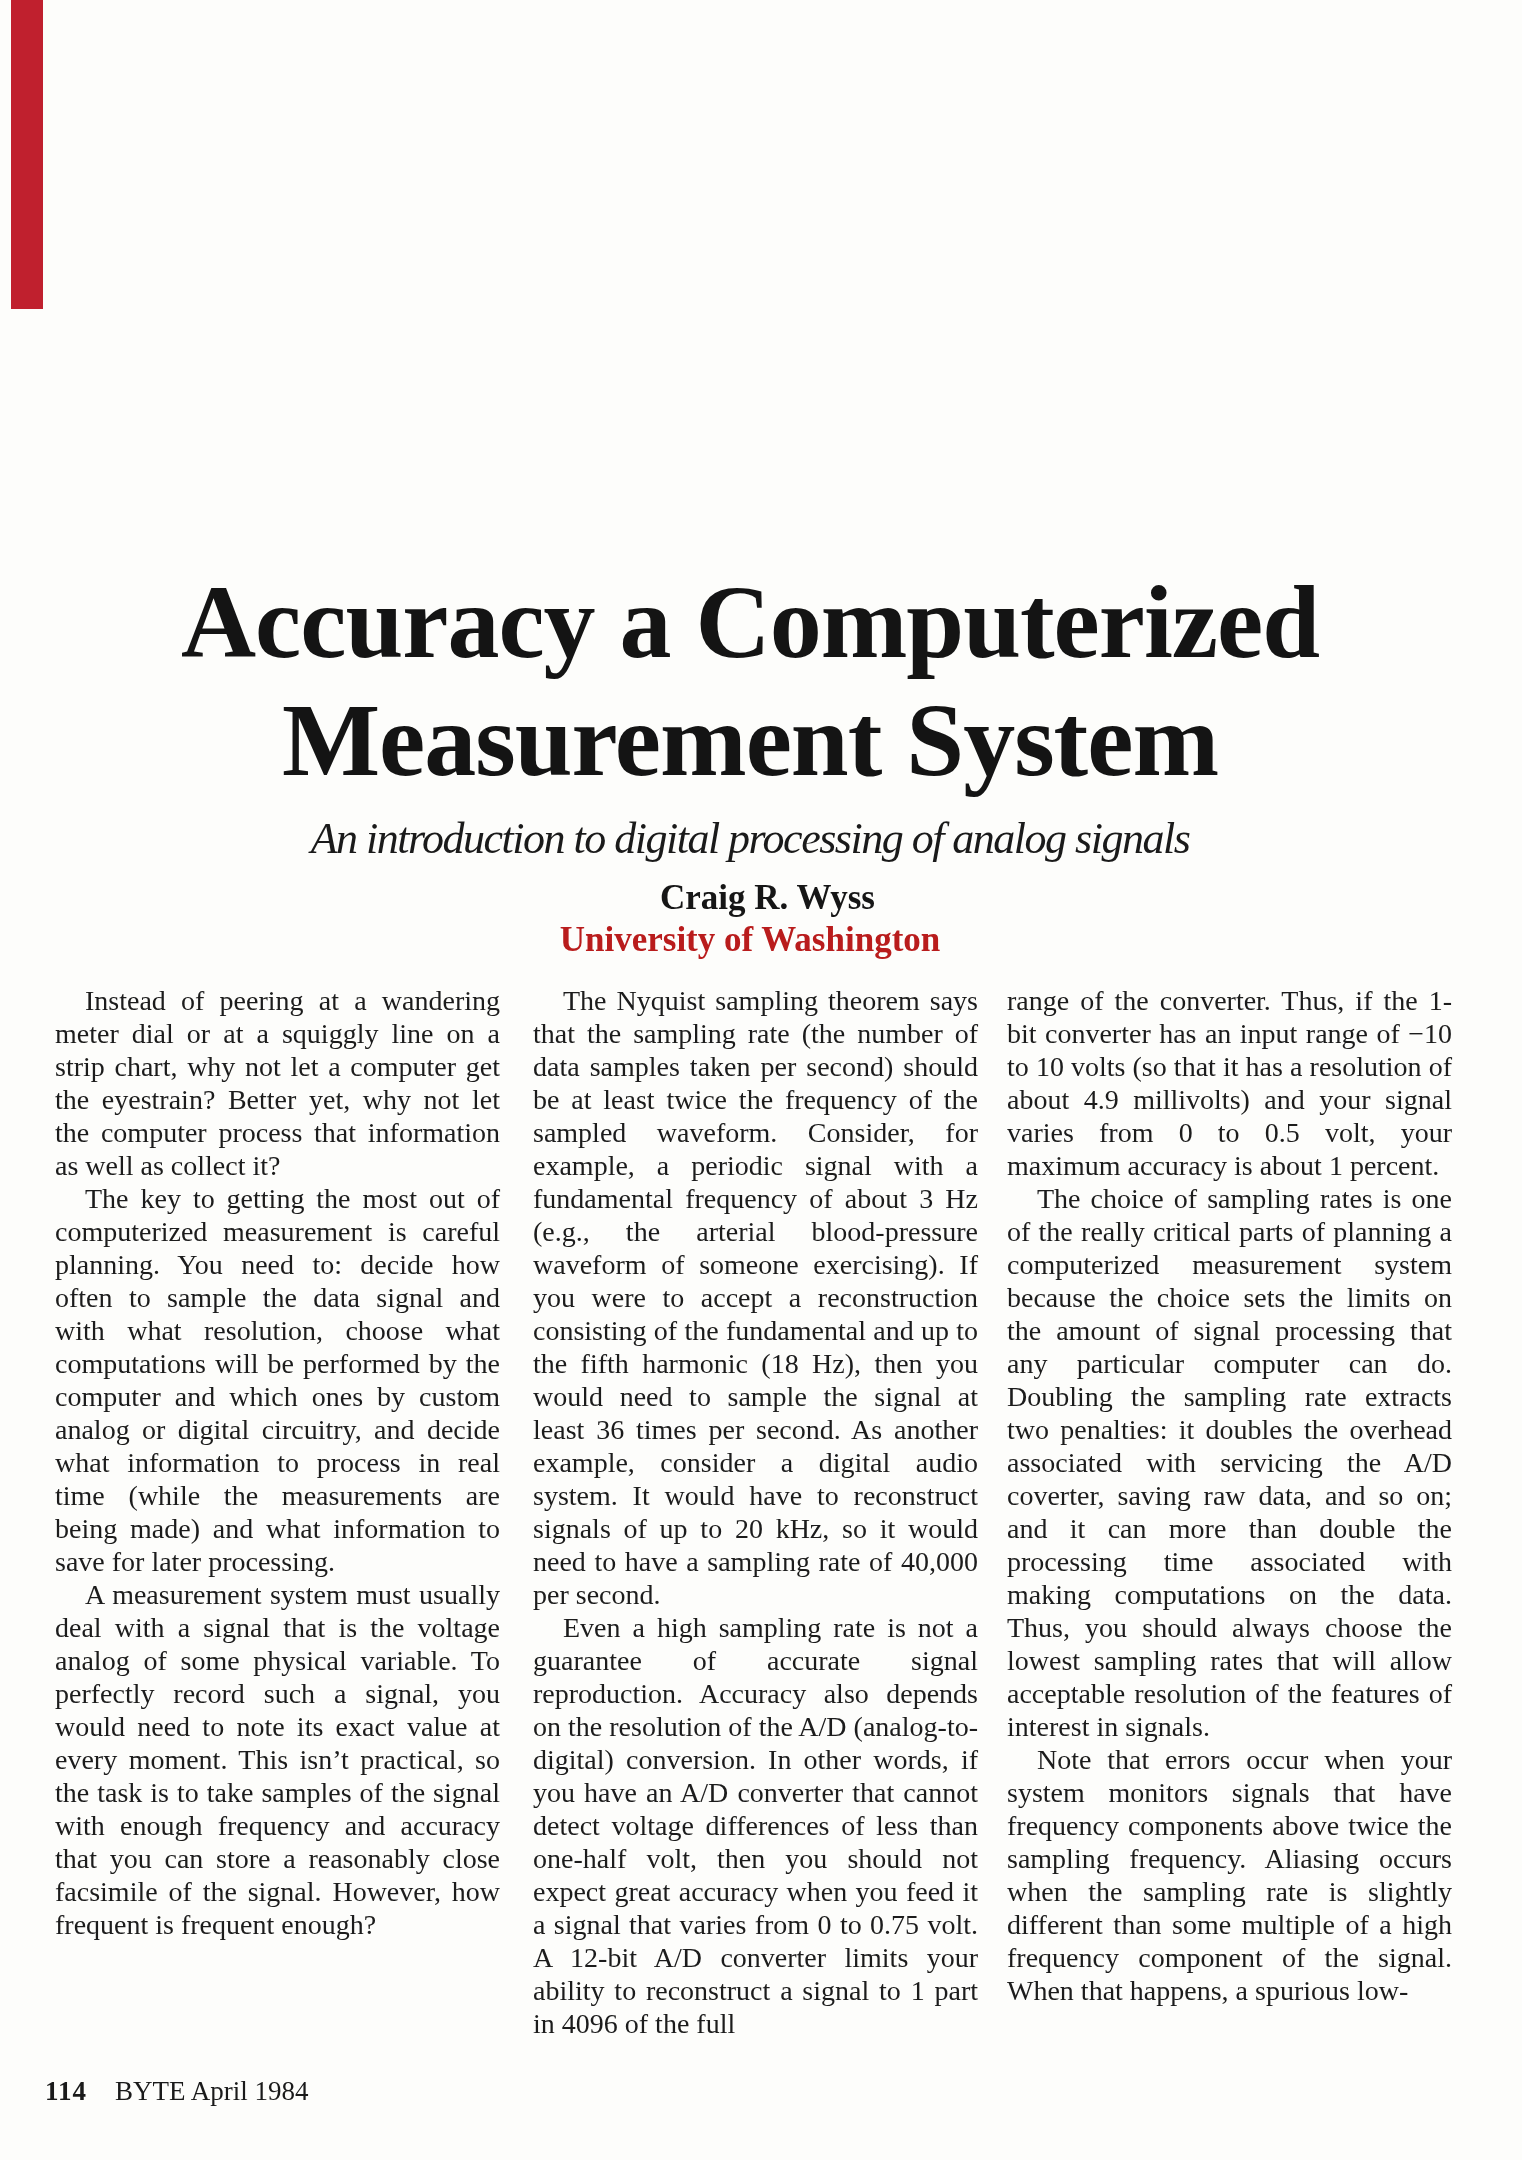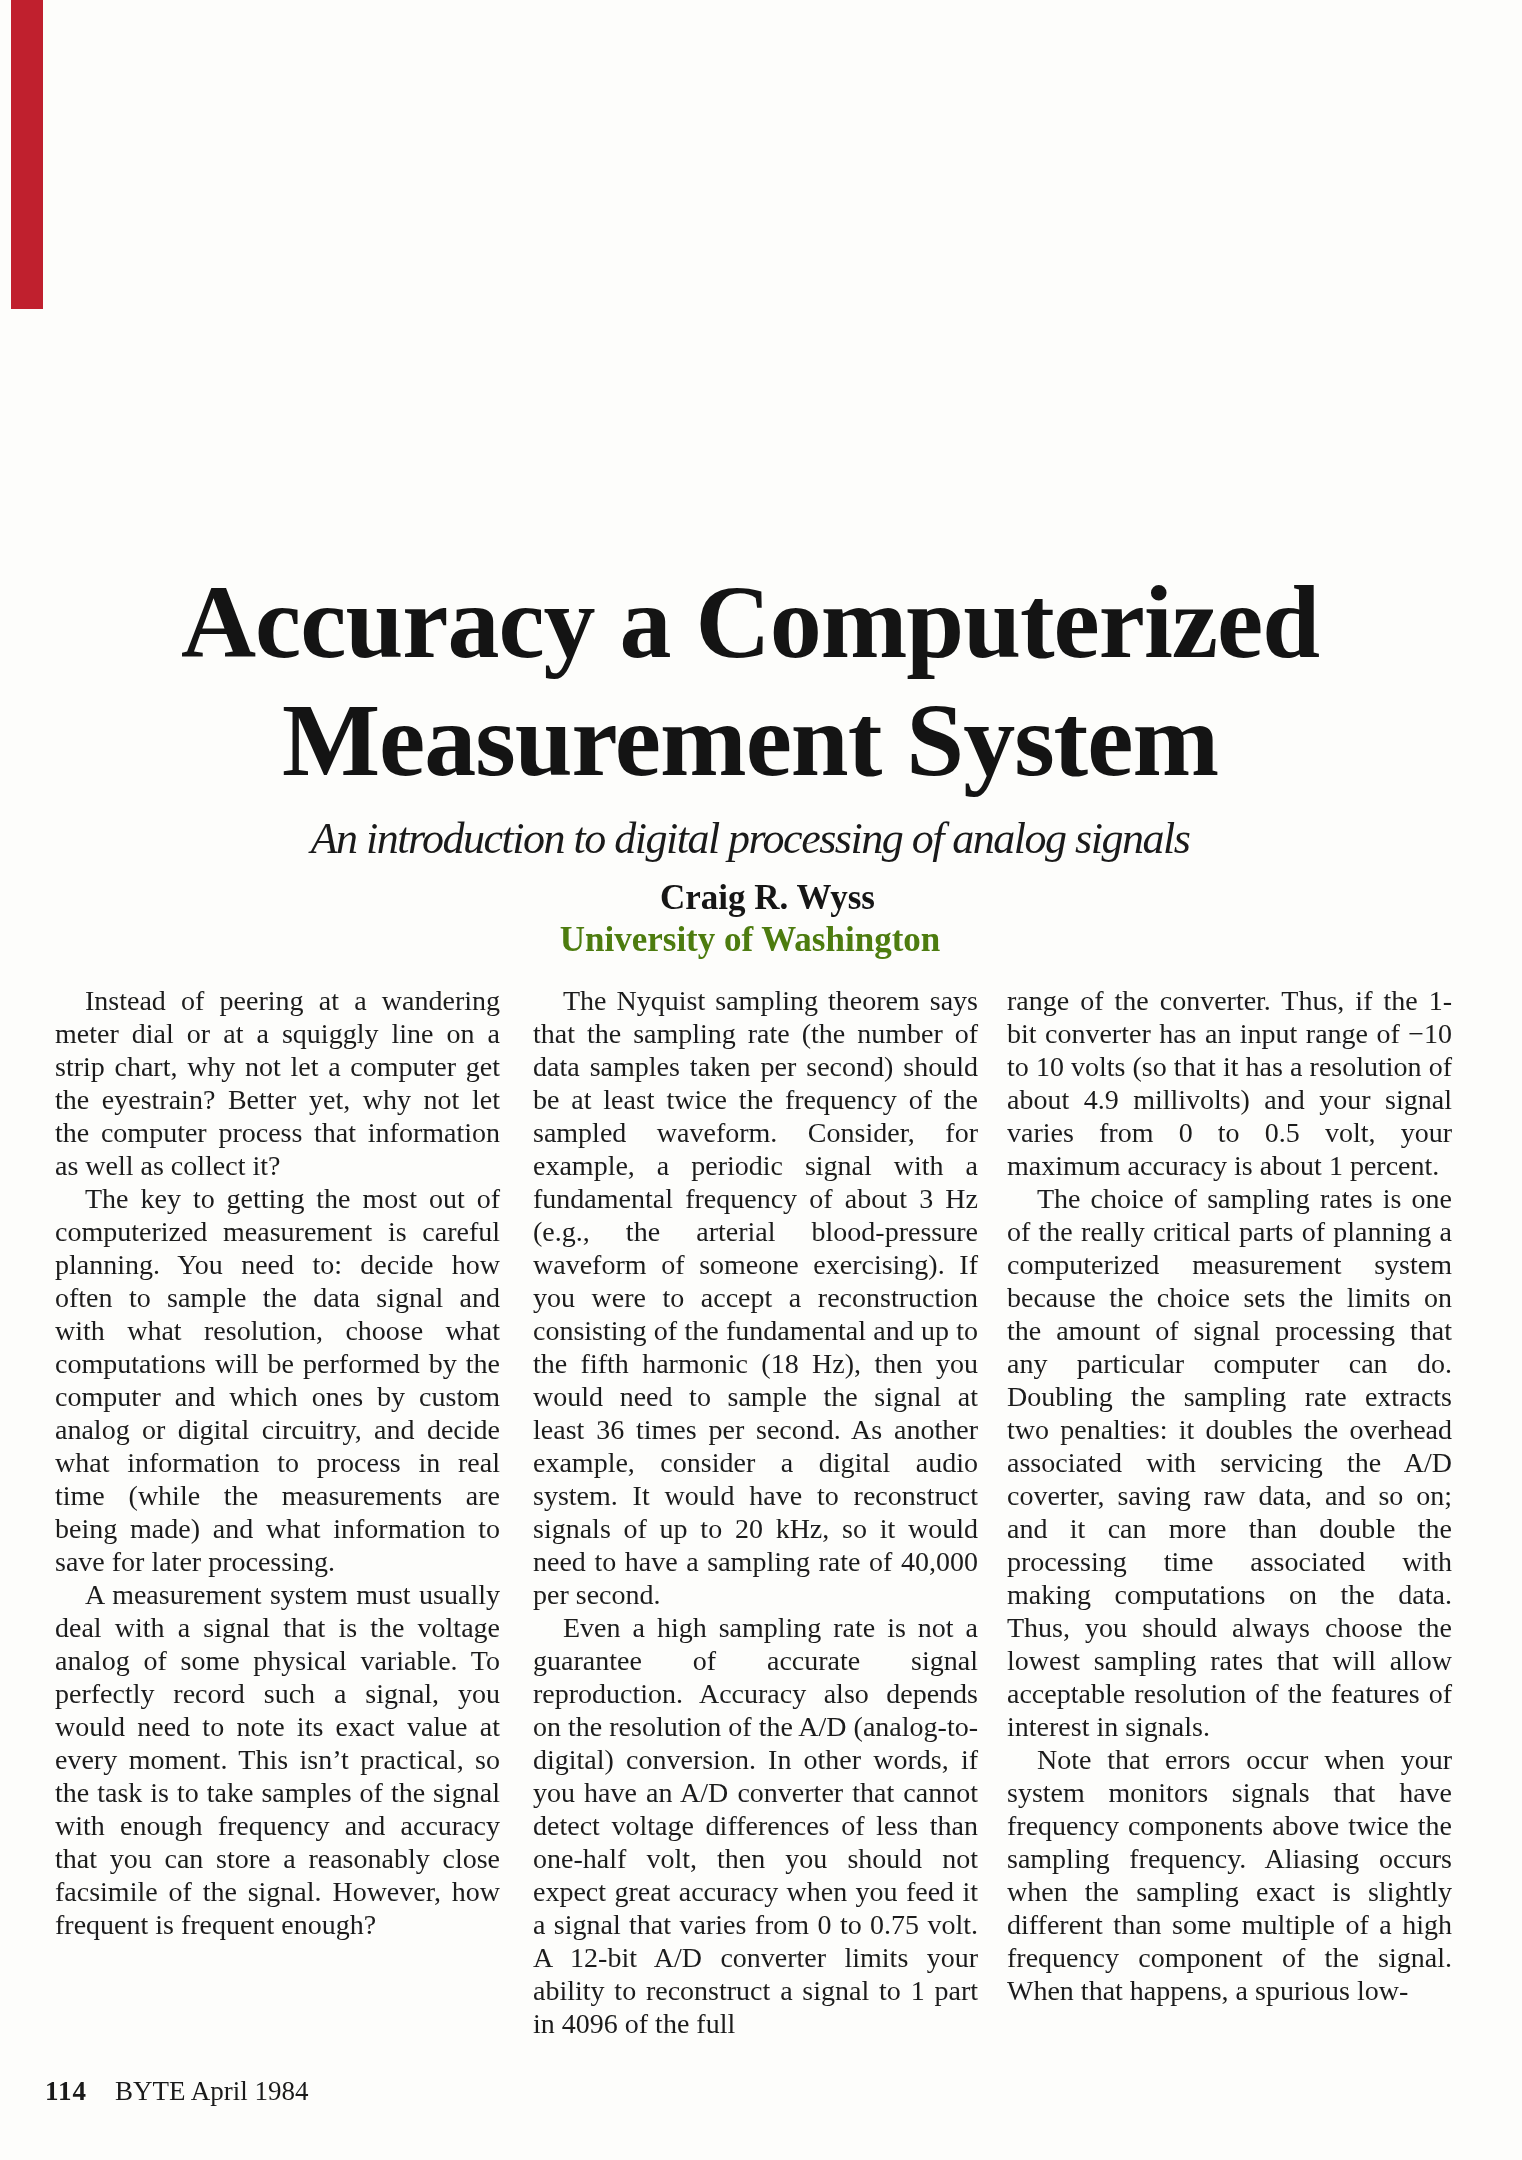--- a/index.html
+++ b/index.html
@@ -40,21 +40,21 @@
     font-weight:700;
     font-size:35px;
     line-height:42px;
     color:#161616;
     padding-left:35px;
   }
   .affiliation{
     font-weight:700;
     font-size:35px;
     line-height:42px;
-    color:#4d7c0f;
+    color:#b91c1c;
   }
   
   .col{
     position:absolute;top:984px;width:445px;
     font-size:28px;line-height:33px;
     text-align:justify;
     color:#1c1c1c;
   }
   #col1{left:55px;}
   #col2{left:533px;}
@@ -100,20 +100,20 @@
       <p class="indent">The key to getting the most out of computerized measurement is careful planning. You need to: decide how often to sample the data signal and with what resolution, choose what computations will be performed by the computer and which ones by custom analog or digital circuitry, and decide what information to process in real time (while the measurements are being made) and what information to save for later processing.</p>
       <p class="indent">A measurement system must usually deal with a signal that is the voltage analog of some physical variable. To perfectly record such a signal, you would need to note its exact value at every moment. This isn’t practical, so the task is to take samples of the signal with enough frequency and accuracy that you can store a reasonably close facsimile of the signal. However, how frequent is frequent enough?</p>
     </div>
   <div class="col" id="col2">
       <p class="indent">The Nyquist sampling theorem says that the sampling rate (the number of data samples taken per second) should be at least twice the frequency of the sampled waveform. Consider, for example, a periodic signal with a fundamental frequency of about 3 Hz (e.g., the arterial blood-pressure waveform of someone exercising). If you were to accept a reconstruction consisting of the fundamental and up to the fifth harmonic (18 Hz), then you would need to sample the signal at least 36 times per second. As another example, consider a digital audio system. It would have to reconstruct signals of up to 20 kHz, so it would need to have a sampling rate of 40,000 per second.</p>
       <p class="indent">Even a high sampling rate is not a guarantee of accurate signal reproduction. Accuracy also depends on the resolution of the A/D (analog-to-digital) conversion. In other words, if you have an A/D converter that cannot detect voltage differences of less than one-half volt, then you should not expect great accuracy when you feed it a signal that varies from 0 to 0.75 volt. A 12-bit A/D converter limits your ability to reconstruct a signal to 1 part in 4096 of the full</p>
     </div>
   <div class="col" id="col3">
       <p>range of the converter. Thus, if the 1-bit converter has an input range of −10 to 10 volts (so that it has a resolution of about 4.9 millivolts) and your signal varies from 0 to 0.5 volt, your maximum accuracy is about 1 percent.</p>
       <p class="indent">The choice of sampling rates is one of the really critical parts of planning a computerized measurement system because the choice sets the limits on the amount of signal processing that any particular computer can do. Doubling the sampling rate extracts two penalties: it doubles the overhead associated with servicing the A/D coverter, saving raw data, and so on; and it can more than double the processing time associated with making computations on the data. Thus, you should always choose the lowest sampling rates that will allow acceptable resolution of the features of interest in signals.</p>
-      <p class="indent">Note that errors occur when your system monitors signals that have frequency components above twice the sampling frequency. Aliasing occurs when the sampling exact is slightly different than some multiple of a high frequency component of the signal. When that happens, a spurious low-</p>
+      <p class="indent">Note that errors occur when your system monitors signals that have frequency components above twice the sampling frequency. Aliasing occurs when the sampling rate is slightly different than some multiple of a high frequency component of the signal. When that happens, a spurious low-</p>
     </div>
 
   <div class="footer">
     <span class="pageno">114</span><span class="issue">BYTE April 1984</span>
   </div>
 
 </div>
 
 </body></html>

